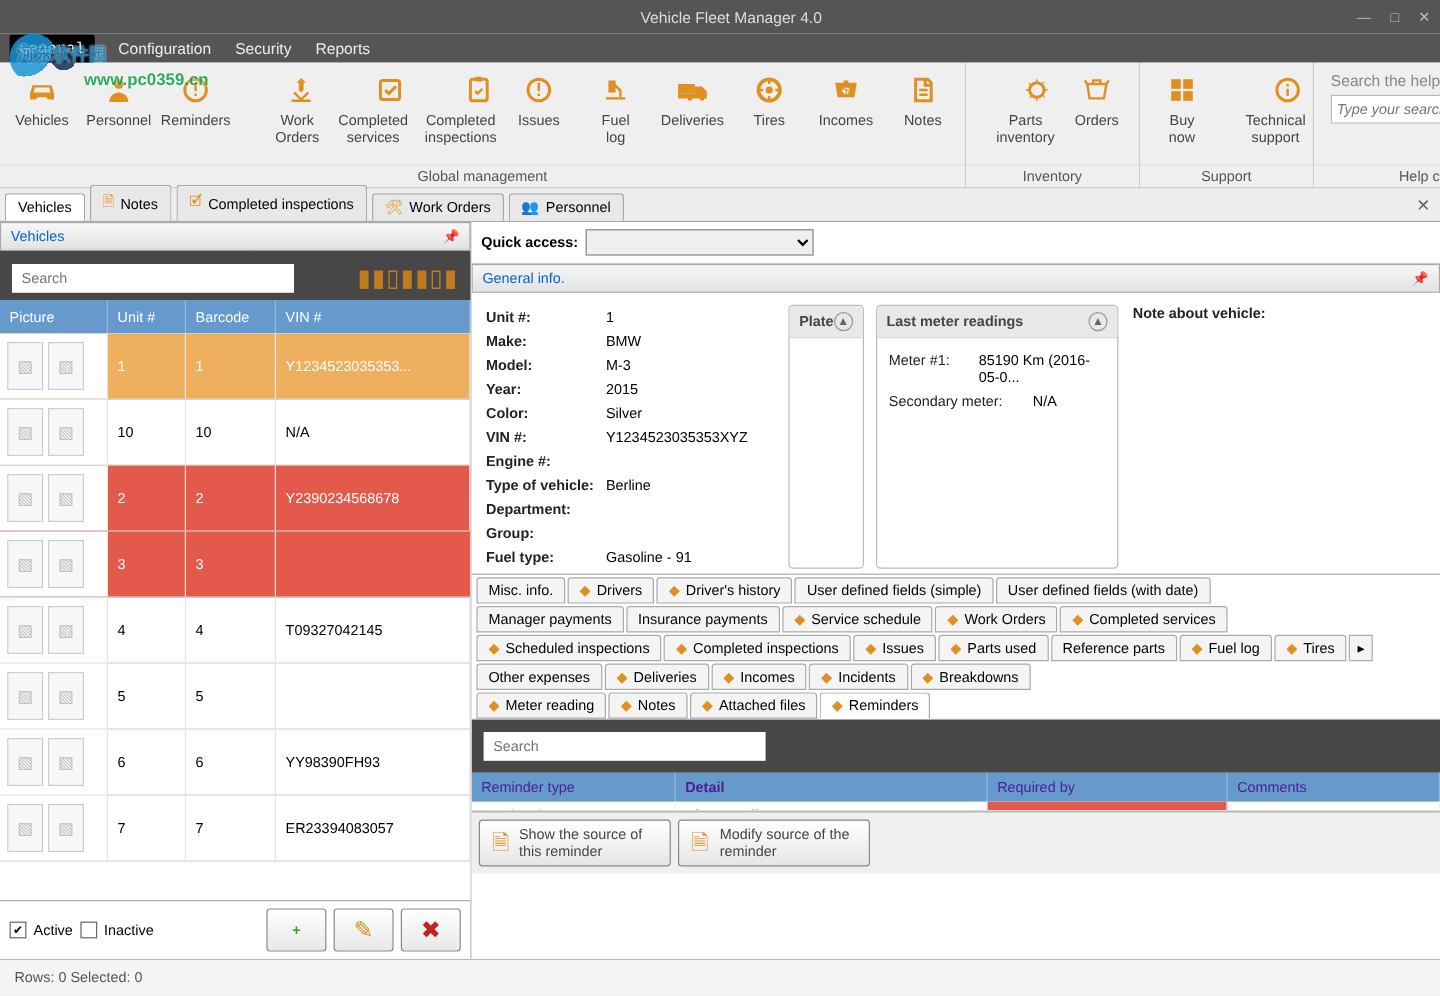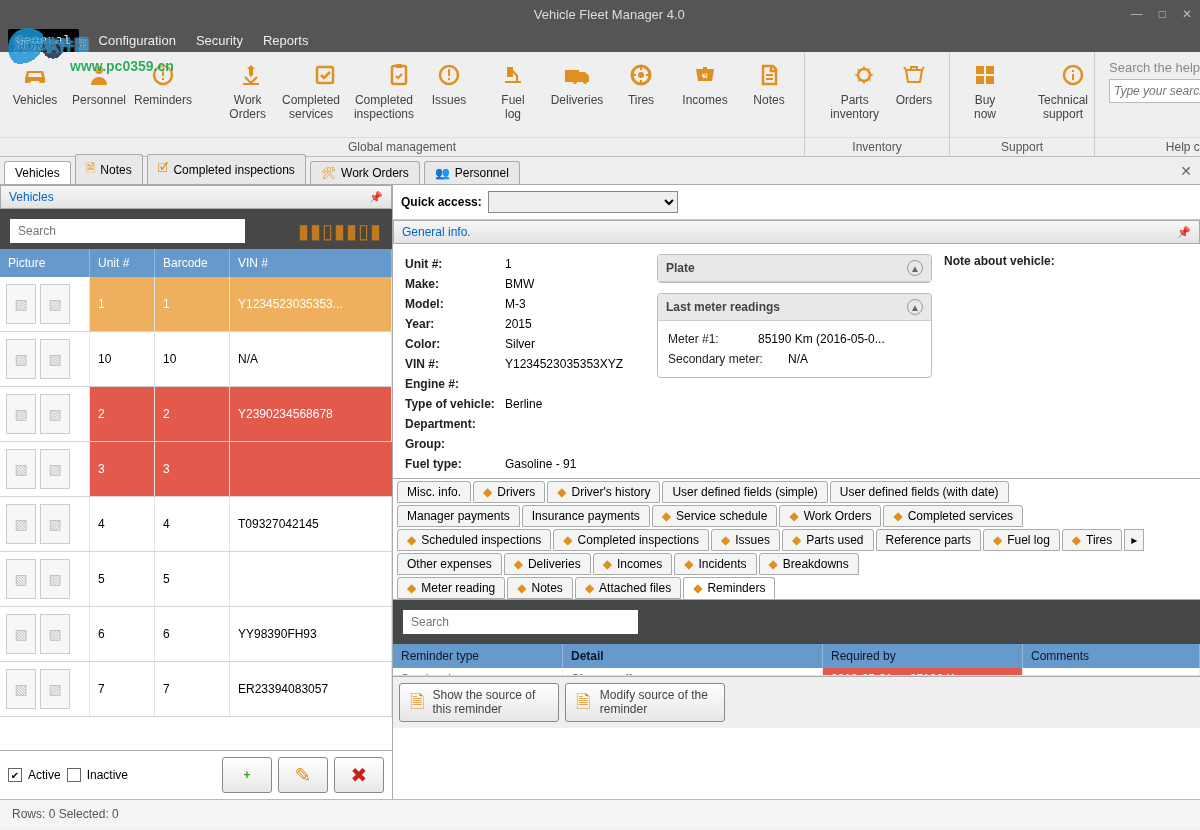--- a/index.html
+++ b/index.html
@@ -52,37 +52,37 @@
 .chk { width: 14px; height: 14px; border: 1px solid #666; display: inline-flex; align-items: center; justify-content: center; font-size: 10px; vertical-align: middle; }
 .grid-btns { margin-left: auto; display: flex; gap: 6px; }
 .gbtn { width: 50px; height: 36px; border: 1px solid #888; background: linear-gradient(#fff,#e8e8e8); border-radius: 3px; display: flex; align-items: center; justify-content: center; font-size: 20px; cursor: pointer; }
 .right-pane { flex: 1; background: #fff; display: flex; flex-direction: column; overflow: hidden; }
 .quick-access { padding: 6px 8px; display: flex; align-items: center; gap: 6px; border-bottom: 1px solid #ccc; }
 .quick-access select { width: 190px; padding: 2px; border: 1px solid #888; }
 .info-body { display: flex; padding: 10px 12px 4px 12px; gap: 12px; }
 .info-col { flex: 0 0 240px; }
 .info-row { display: flex; padding: 3px 0; font-size: 12.5px; }
 .info-row .lbl { width: 100px; font-weight: bold; color: #222; }
-.info-cards { flex: 0 0 275px; display: flex; flex-direction: column; gap: 10px; }
+.info-cards { flex: 0 0 275px; display: flex; flex-direction: row; gap: 10px; }
 .card { border: 1px solid #bbb; border-radius: 4px; }
 .card-head { background: #e8e8e8; padding: 5px 8px; font-weight: bold; border-bottom: 1px solid #ccc; border-radius: 4px 4px 0 0; display: flex; justify-content: space-between; align-items: center; color: #444; }
 .card-head .collapse { width: 16px; height: 16px; border: 1px solid #999; border-radius: 50%; font-size: 10px; display: flex; align-items: center; justify-content: center; color: #666; }
 .card-body { padding: 8px 10px; }
 .card-body .info-row .lbl { width: 90px; font-weight: normal; }
 .note-col { flex: 0 0 150px; font-weight: bold; color: #222; }
 .subtabs { border-top: 1px solid #aaa; }
 .subtab-row { display: flex; flex-wrap: nowrap; padding: 2px 4px 0 4px; gap: 2px; align-items: center; }
 .subtab { border: 1px solid #aaa; background: #f4f4f4; padding: 3px 9px; font-size: 12px; border-radius: 3px 3px 0 0; display: flex; align-items: center; gap: 5px; cursor: pointer; white-space: nowrap; flex: 0 1 auto; overflow: hidden; }
 .subtab.active { background: #fff; border-bottom: 1px solid #fff; position: relative; }
 .subtab .ico { color: #e09020; font-size: 12px; }
 .subtab-arrow { padding: 3px 6px; border: 1px solid #aaa; background: #f4f4f4; cursor: pointer; }
 .reminder-area { border-top: 1px solid #aaa; display: flex; flex-direction: column; }
 .rem-toolbar { background: #474747; padding: 10px; }
 .rem-toolbar input { width: 235px; padding: 5px 8px; border: none; }
-.rem-head { display: flex; background: #6699cc; color: #0f172a; }
+.rem-head { display: flex; background: #6699cc; color: #4c1d95; }
 .rem-head > div { padding: 5px 8px; border-right: 1px solid rgba(255,255,255,0.3); }
 .rc-type { width: 170px; } .rc-detail { width: 260px; font-weight: bold; } .rc-req { width: 200px; } .rc-comm { flex: 1; }
 .rem-row { display: flex; border-bottom: 1px solid #ddd; font-size: 12px; color: #666; height: 8px; overflow: hidden; }
 .rem-row > div { padding: 4px 8px; border-right: 1px solid #eee; }
 .rem-row .rc-req { background: #e3594c; color: #fff; }
 .rem-actions { background: #efefef; padding: 6px; display: flex; gap: 6px; border-top: 1px solid #aaa; }
 .action-btn { border: 1px solid #888; background: linear-gradient(#fff,#e6e6e6); padding: 4px 10px; display: flex; align-items: center; gap: 8px; border-radius: 3px; font-size: 11px; color: #444; line-height: 1.2; cursor: pointer; width: 160px; }
 .action-btn .aicon { width: 22px; height: 24px; color: #e09020; font-size: 18px; display: flex; align-items: center; }
 .statusbar { background: #f4f4f4; border-top: 1px solid #bbb; padding: 7px 12px; color: #555; font-size: 12px; height: 30px; }
 svg { display: block; }

